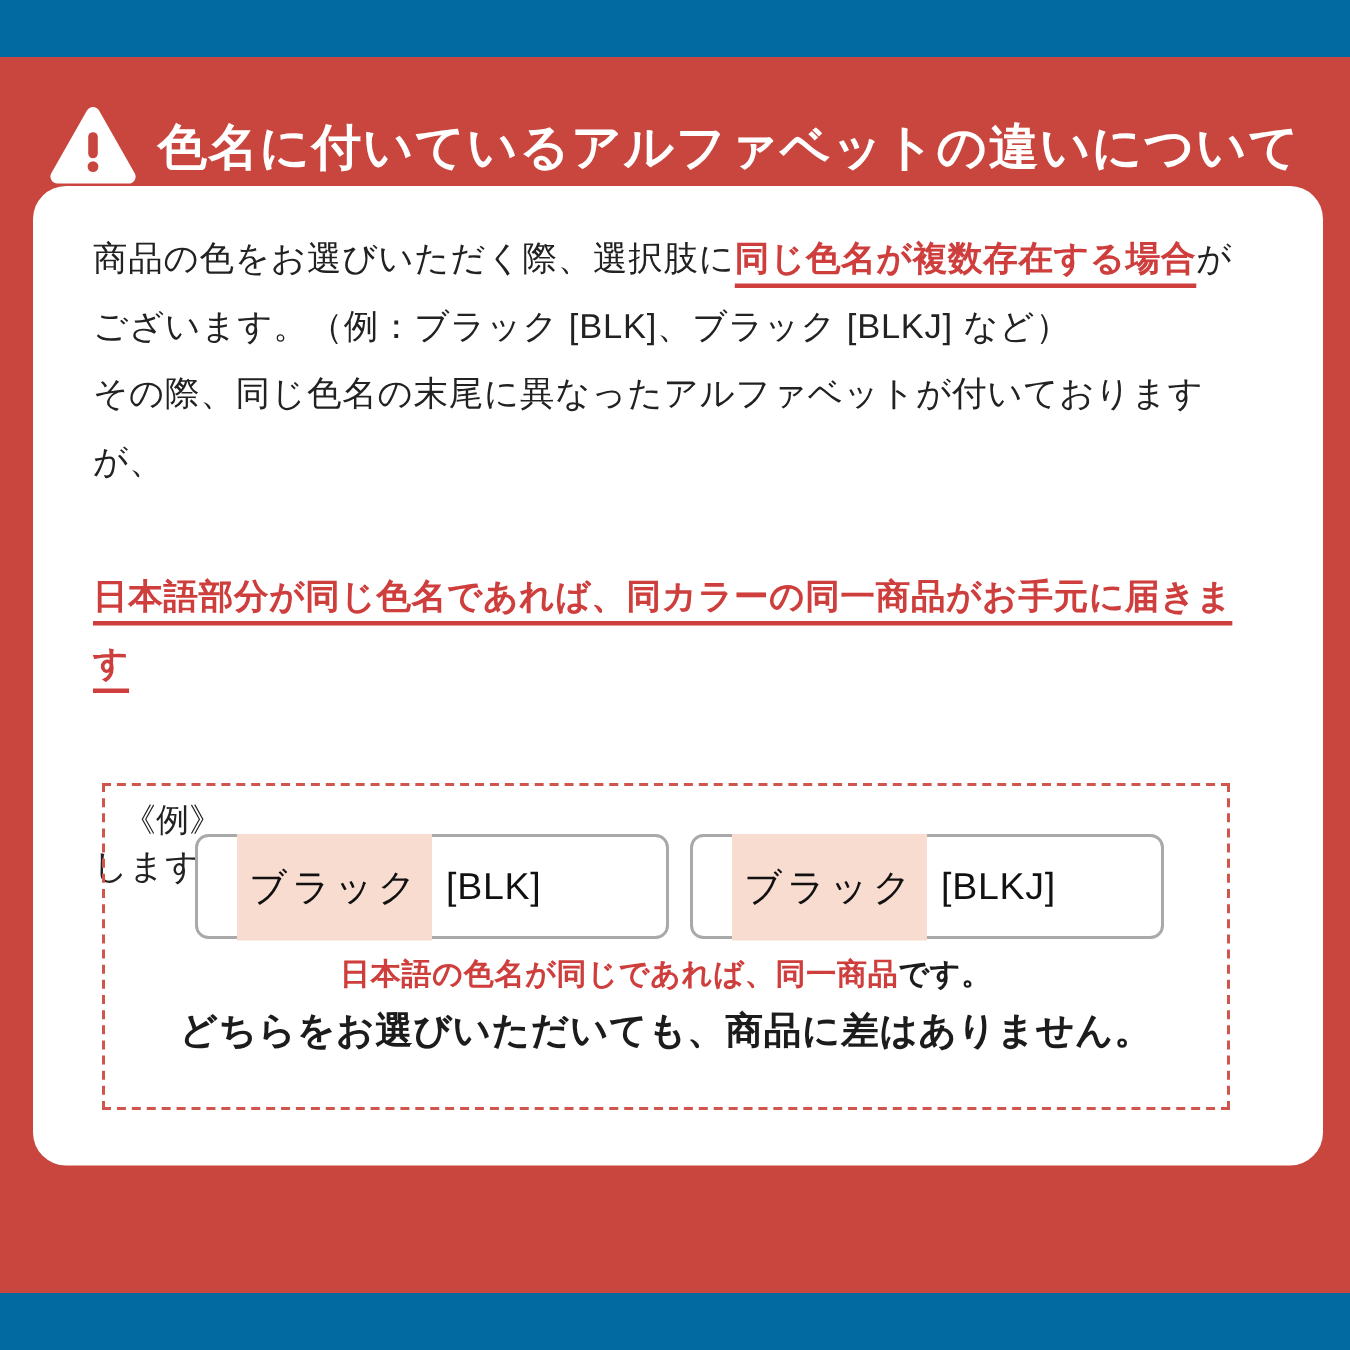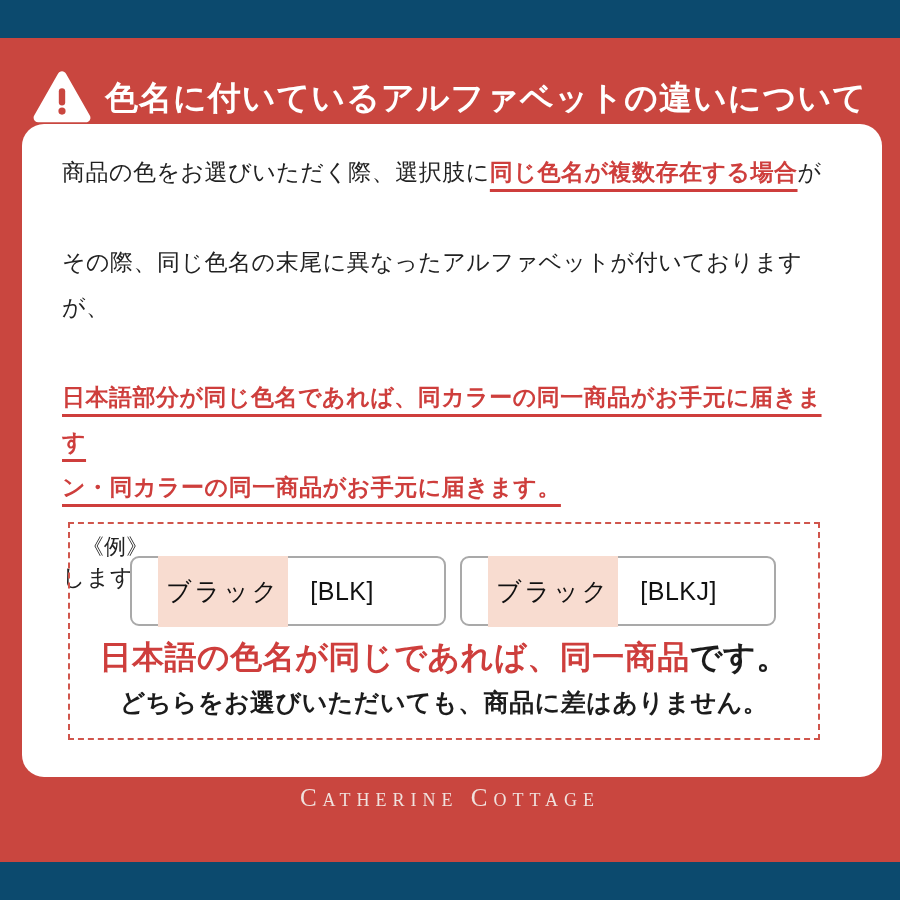--- a/index.html
+++ b/index.html
@@ -1,18 +1,18 @@
 <!DOCTYPE html>
 <html><head>
 <meta charset="utf-8">
 <style>
   * { margin: 0; padding: 0; box-sizing: border-box; }
   html,body { width: 900px; height: 900px; background: #ffffff; overflow: hidden;
     font-family: "Liberation Sans", "DejaVu Sans", sans-serif; }
-  .page { position: relative; width: 900px; height: 900px; background: #0c4a6e; }
+  .page { position: relative; width: 900px; height: 900px; background: #0369a1; }
 
   .red-bg { position: absolute; left: 0; top: 38px; width: 900px; height: 824px;
     background: #c9463f; }
 
   .title-row { position: absolute; left: 0; right: 0; top: 66px; height: 64px;
     display: flex; justify-content: center; align-items: center; gap: 14px; }
   .warn-icon { width: 58px; height: 58px; flex: 0 0 auto; }
   .page-title { color: #ffffff; font-size: 33px; font-weight: bold;
     letter-spacing: 1px; white-space: nowrap; }
 
@@ -26,25 +26,25 @@
     text-decoration-thickness: 2.5px; text-underline-offset: 9px; }
 
   .example-box { position: absolute; left: 46px; top: 398px; width: 752px; height: 218px;
     border: 2px dashed #d0554c; }
   .example-label { position: absolute; left: 12px; top: 8px; font-size: 22px; color: #222; }
   .swatch-row { position: absolute; left: 60px; top: 32px; display: flex; gap: 14px; }
   .option-box { width: 316px; height: 70px; border: 2px solid #a9a9a9; border-radius: 9px;
     background: #ffffff; display: flex; align-items: center; padding-left: 26px; }
   .color-chip { background: #f8dcd0; padding: 19px 8px; font-size: 25px; color: #111;
     letter-spacing: 3px; }
-  .color-code { font-size: 25px; color: #111; margin-left: 22px; letter-spacing: 0.5px; }
+  .color-code { font-size: 25px; color: #111; margin-left: 9px; letter-spacing: 0.5px; }
   .note-1 { position: absolute; left: 0; right: 0; top: 112px; text-align: center;
-    font-size: 32px; font-weight: bold; color: #1c1c1c; letter-spacing: 0.5px; }
+    font-size: 20px; font-weight: bold; color: #1c1c1c; letter-spacing: 0.5px; }
   .note-1 .red-part { color: #ce3e3c; }
-  .note-2 { position: absolute; left: 0; right: 0; top: 162px; text-align: center;
+  .note-2 { position: absolute; left: 0; right: 0; top: 146px; text-align: center;
     font-size: 25px; font-weight: bold; color: #1c1c1c; letter-spacing: 0.5px; }
 
   .footer-logo { position: absolute; left: 0; right: 0; top: 784px; text-align: center;
     font-family: "Liberation Serif", "DejaVu Serif", serif;
     font-variant: small-caps; font-size: 25px; letter-spacing: 6px; color: #f0e1dd; }
 </style>
 </head>
 <body>
 
 <div class="page">
@@ -55,25 +55,25 @@
       <path d="M50 12 L91 84 L9 84 Z" fill="#ffffff" stroke="#ffffff" stroke-width="16" stroke-linejoin="round"></path>
       <rect x="44.5" y="33" width="11" height="30" rx="5.5" fill="#c9463f"></rect>
       <circle cx="50" cy="72.5" r="6.2" fill="#c9463f"></circle>
     </svg>
     <h1 class="page-title">色名に付いているアルファベットの違いについて</h1>
   </div>
 
   <div class="card">
     <div class="body-text">
       <span>商品の色をお選びいただく際、選択肢に</span><span class="red-em">同じ色名が複数存在する場合</span><span>が</span><br>
-      <br>
+      <span>ございます。（例：ブラック [BLK]、ブラック [BLKJ] など）</span><br>
       <span>その際、同じ色名の末尾に異なったアルファベットが付いておりますが、</span><br>
       <br>
       <span class="red-em">日本語部分が同じ色名であれば、同カラーの同一商品がお手元に届きます</span><br>
-      <span class="red-em">ン・同カラーの同一商品がお手元に届きます。</span><br>
+      <br>
       <br>
       <span>します。</span>
     </div>
 
     <div class="example-box">
       <div class="example-label">《例》</div>
 
       <div class="swatch-row">
         <div class="option-box">
           <span class="color-chip">ブラック</span>
@@ -85,14 +85,13 @@
         </div>
       </div>
 
       <div class="note-1">
         <span class="red-part">日本語の色名が同じであれば、同一商品</span><span>です。</span>
       </div>
       <div class="note-2">どちらをお選びいただいても、商品に差はありません。</div>
     </div>
   </div>
 
-  <div class="footer-logo">Catherine Cottage</div>
 </div>
 
 </body></html>

